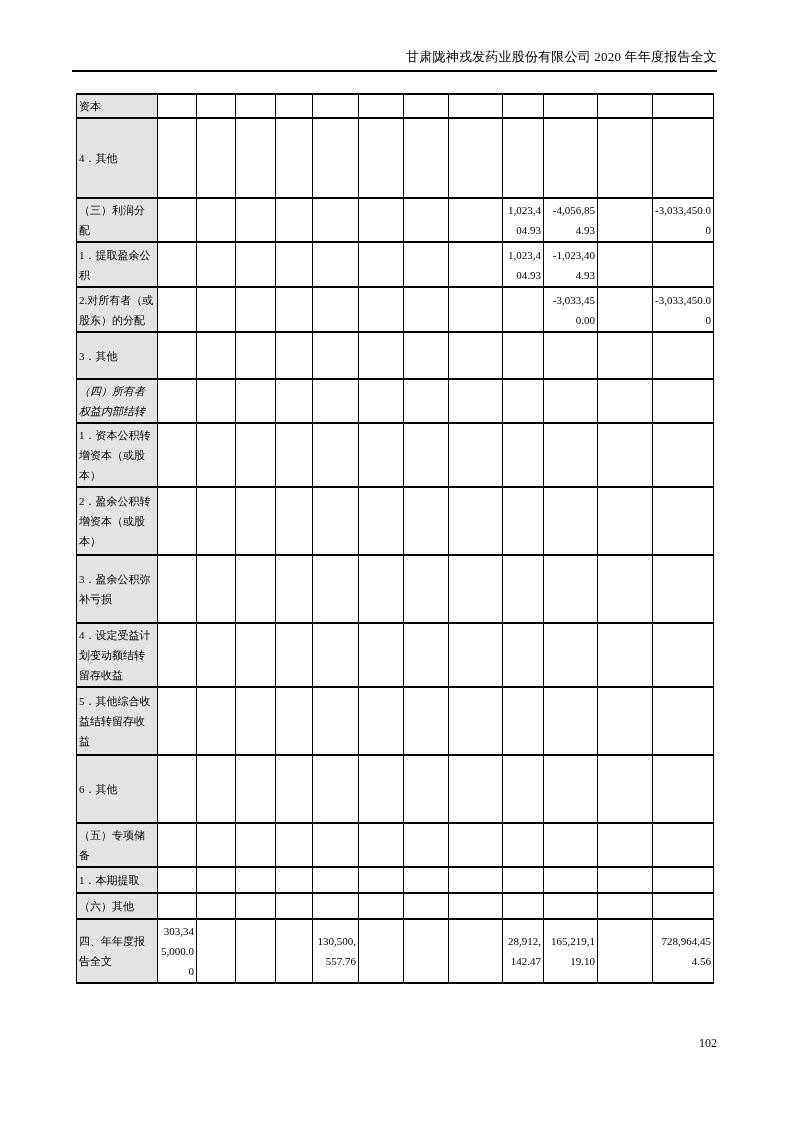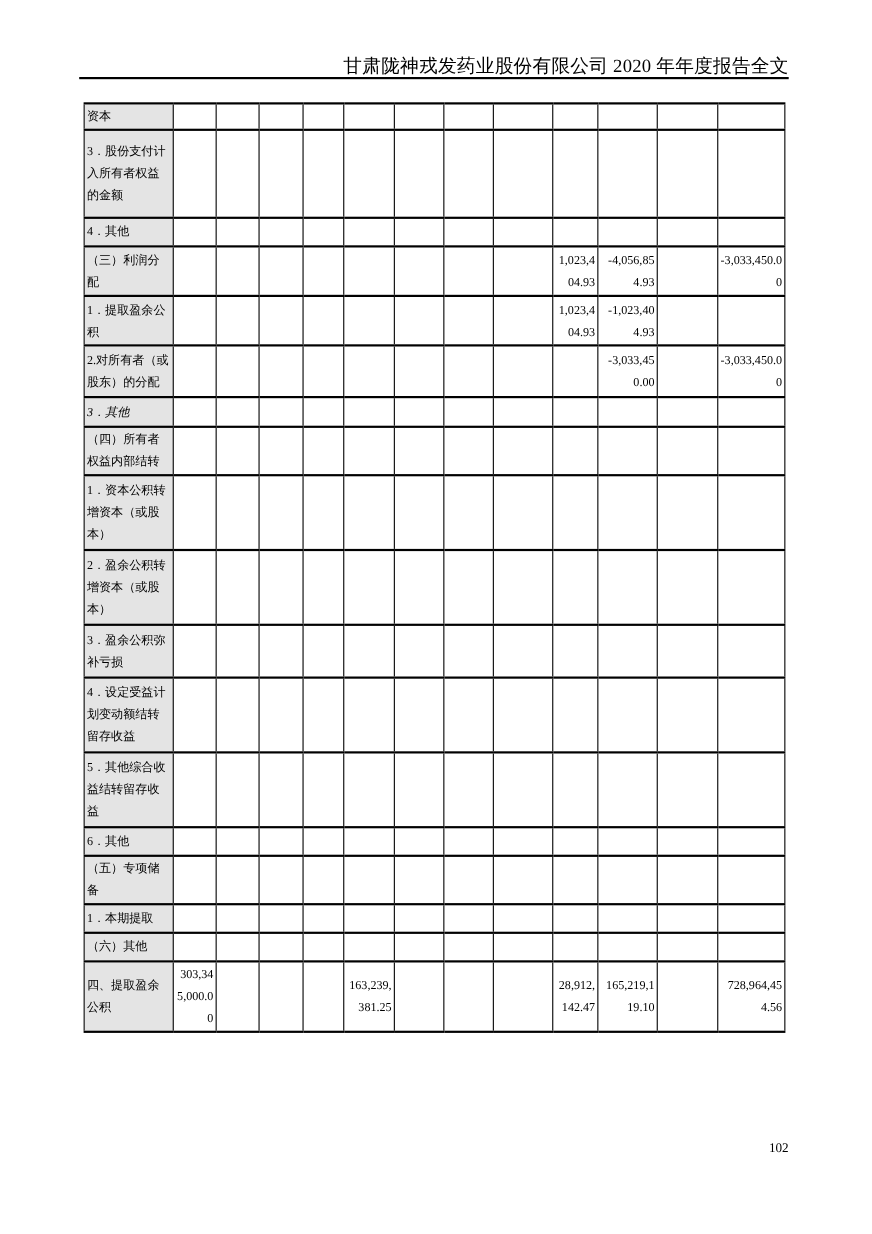--- a/index.html
+++ b/index.html
@@ -15,21 +15,21 @@
     height: 1122px;
     background: #ffffff;
     overflow: hidden;
   }
   .report-header {
     position: absolute;
     top: 48px;
     left: 72px;
     width: 645px;
     text-align: right;
-    font-size: 17px;
+    font-size: 13px;
     letter-spacing: 0.2px;
     white-space: nowrap;
   }
   .header-rule {
     position: absolute;
     top: 70px;
     left: 72px;
     width: 645px;
     border-top: 2px solid #000;
     height: 0;
@@ -141,35 +141,20 @@
           <td class="num-cell"></td>
           <td class="num-cell"></td>
           <td class="num-cell"></td>
           <td class="num-cell"></td>
           <td class="num-cell"></td>
           <td class="num-cell"></td>
           <td class="num-cell"></td>
           <td class="num-cell"></td>
         </tr>
         <tr>
-          <td class="label-cell">3．股份支付计入所有者权益的金额</td>
-          <td class="num-cell"></td>
-          <td class="num-cell"></td>
-          <td class="num-cell"></td>
-          <td class="num-cell"></td>
-          <td class="num-cell"></td>
-          <td class="num-cell"></td>
-          <td class="num-cell"></td>
-          <td class="num-cell"></td>
-          <td class="num-cell"></td>
-          <td class="num-cell"></td>
-          <td class="num-cell"></td>
-          <td class="num-cell"></td>
-        </tr>
-        <tr>
           <td class="label-cell">4．其他</td>
           <td class="num-cell"></td>
           <td class="num-cell"></td>
           <td class="num-cell"></td>
           <td class="num-cell"></td>
           <td class="num-cell"></td>
           <td class="num-cell"></td>
           <td class="num-cell"></td>
           <td class="num-cell"></td>
           <td class="num-cell"></td>
@@ -381,26 +366,26 @@
           <td class="num-cell"></td>
           <td class="num-cell"></td>
           <td class="num-cell"></td>
           <td class="num-cell"></td>
           <td class="num-cell"></td>
           <td class="num-cell"></td>
           <td class="num-cell"></td>
           <td class="num-cell"></td>
         </tr>
         <tr>
-          <td class="label-cell">四、提取盈余公积</td>
+          <td class="label-cell">四、年年度报告全文</td>
           <td class="num-cell">303,345,000.00</td>
           <td class="num-cell"></td>
           <td class="num-cell"></td>
           <td class="num-cell"></td>
-          <td class="num-cell">163,239,381.25</td>
+          <td class="num-cell">130,500,557.76</td>
           <td class="num-cell"></td>
           <td class="num-cell"></td>
           <td class="num-cell"></td>
           <td class="num-cell">28,912,142.47</td>
           <td class="num-cell">165,219,119.10</td>
           <td class="num-cell"></td>
           <td class="num-cell">728,964,454.56</td>
         </tr>
       </tbody>
   </table>

